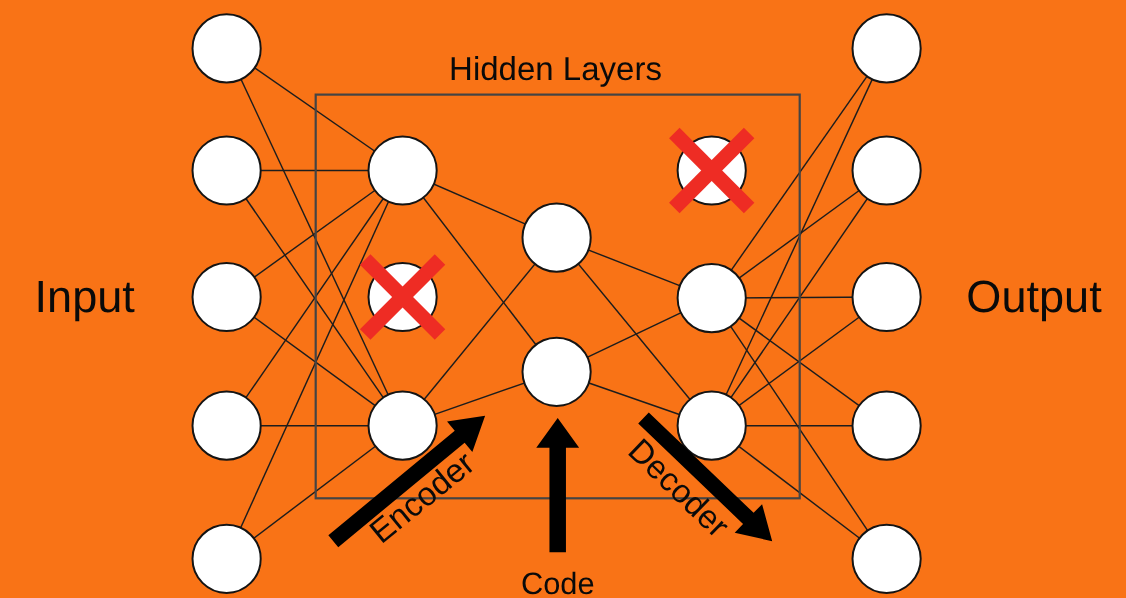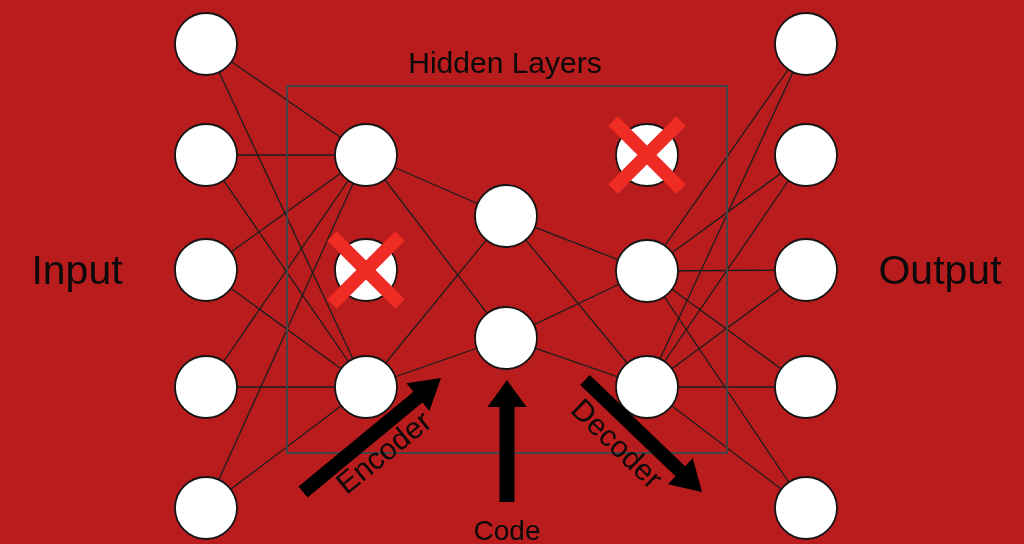--- a/index.html
+++ b/index.html
@@ -1,16 +1,16 @@
 <!DOCTYPE html>
 <html><head>
 <meta charset="utf-8">
 <style>
   html,body{margin:0;padding:0;background:#ffffff;}
-  .stage{position:relative;width:1024px;height:544px;background:#b91c1c;overflow:hidden;
+  .stage{position:relative;width:1024px;height:544px;background:#f97316;overflow:hidden;
          font-family:"Liberation Sans",sans-serif;}
   svg{display:block;}
   #edges line{stroke:#1d1d1d;stroke-width:1.3;fill:none;}
   #hlbox{fill:none;stroke:#444444;stroke-width:2;}
   #nodes circle{fill:#ffffff;stroke:#141414;stroke-width:1.8;}
   #crosses line{stroke-width:13.5;stroke-linecap:butt;}
   .arrow{fill:#000000;stroke:none;}
   text{fill:#0a0a0a;font-family:"Liberation Sans",sans-serif;}
   .title{font-size:30px;text-anchor:middle;}
   .big{font-size:41px;text-anchor:middle;}

